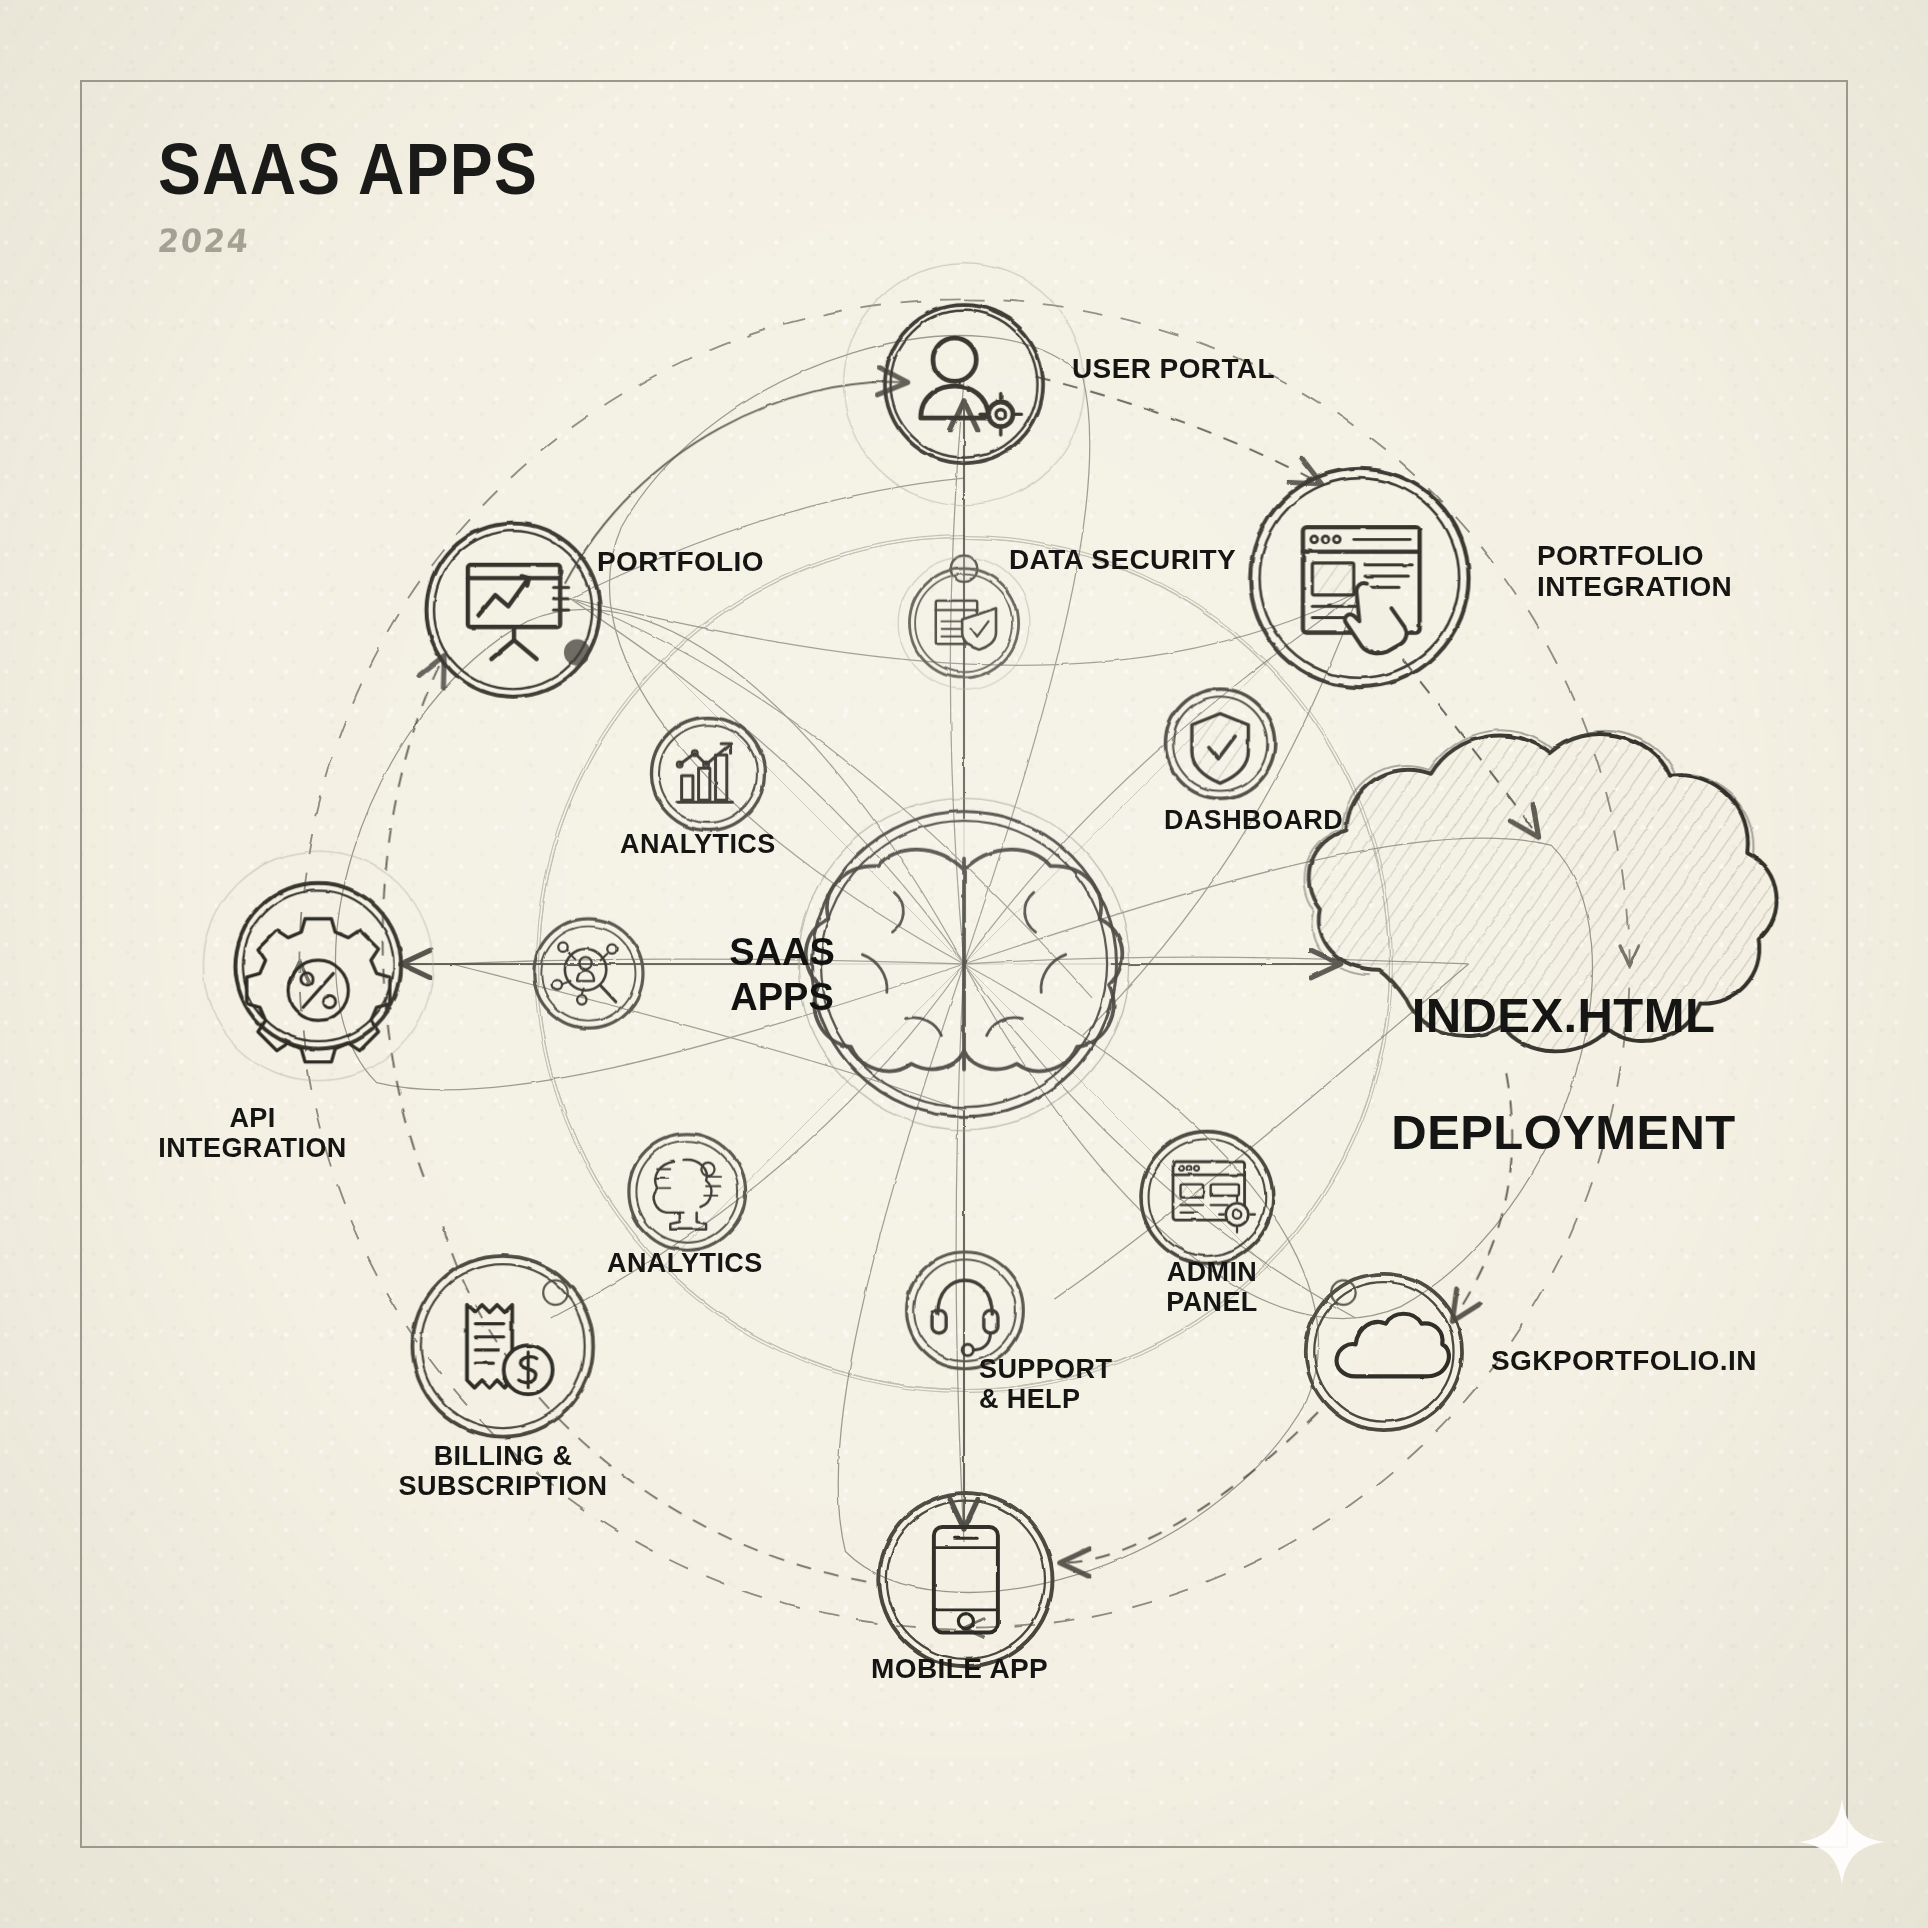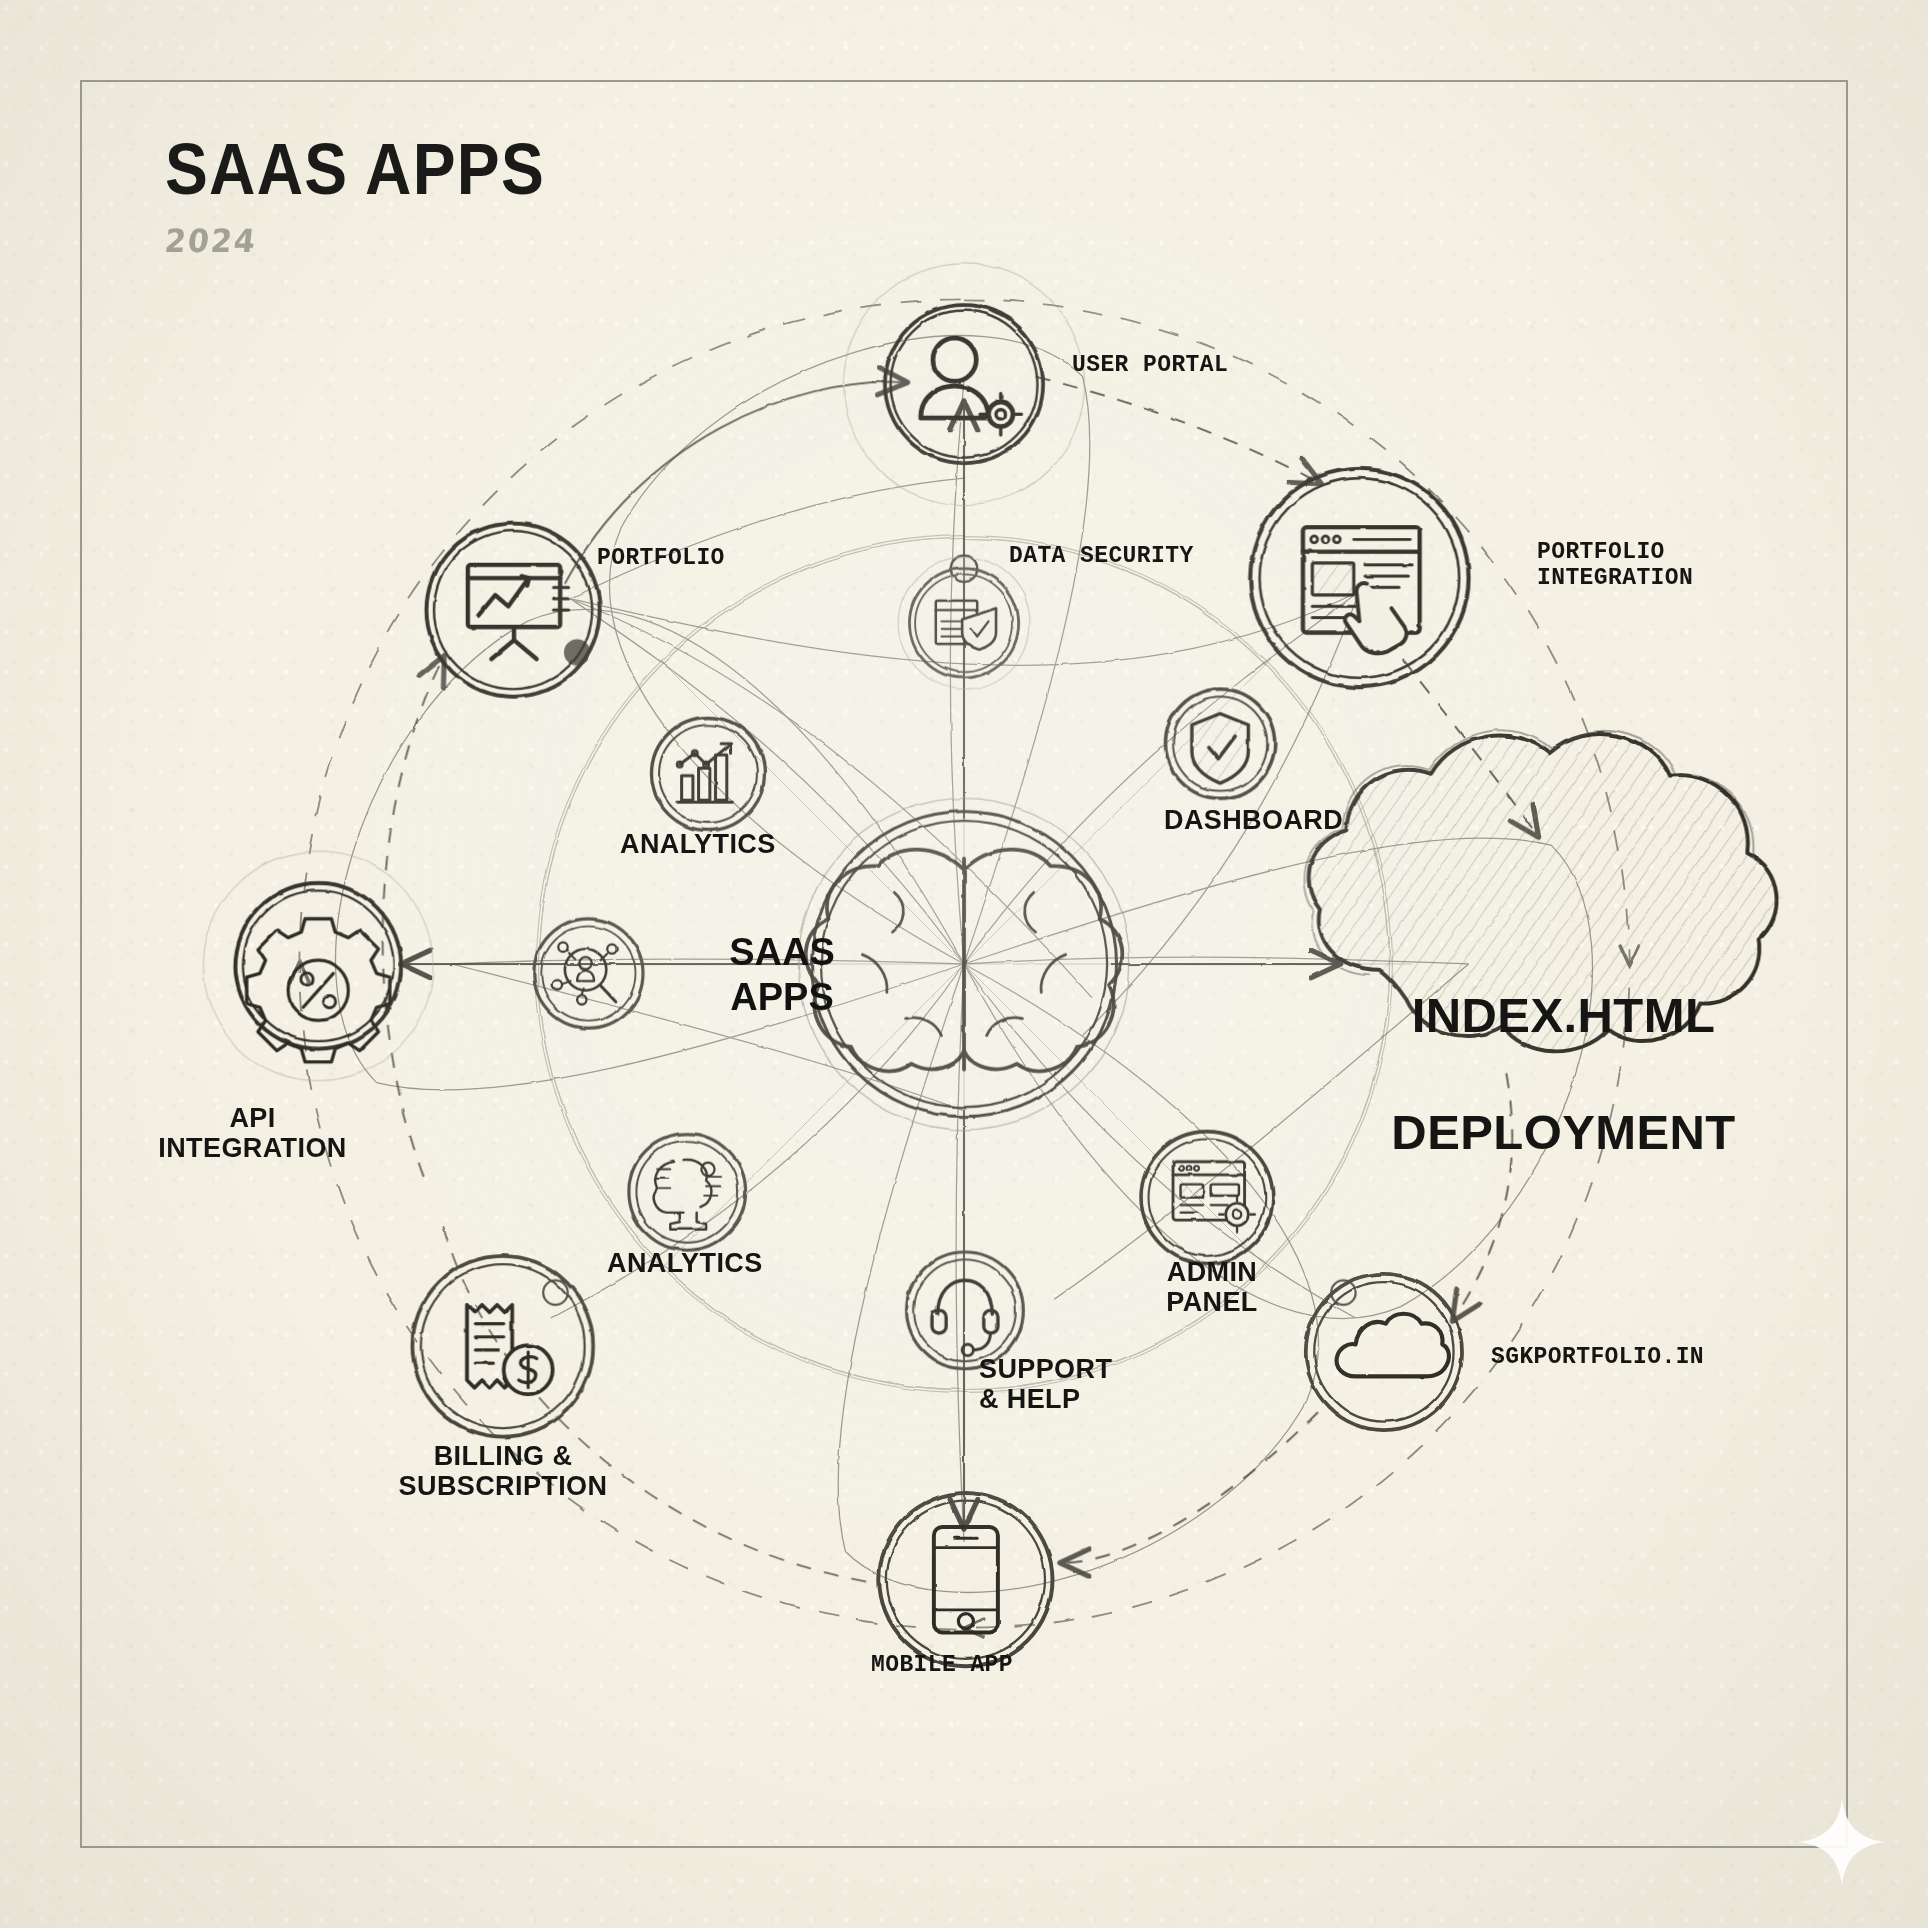--- a/index.html
+++ b/index.html
@@ -28,21 +28,21 @@
     background:radial-gradient(ellipse at 50% 45%, rgba(255,255,255,.18) 0%, rgba(0,0,0,0) 55%, rgba(120,110,85,.10) 100%);
     pointer-events:none;
   }
   #frame{
     position:absolute;
     left:80px;top:80px;right:80px;bottom:80px;
     border:2.4px solid #9a998e;
     pointer-events:none;
   }
   #title-block{
-    position:absolute;left:165px;top:132px;
+    position:absolute;left:158px;top:132px;
   }
   #title-main{
     font-size:73px;
     font-weight:700;
     letter-spacing:1.4px;
     color:#1a1a18;
     line-height:1;
     transform:scaleX(.88);
     transform-origin:left center;
     font-family:"Liberation Sans", sans-serif;
@@ -61,21 +61,21 @@
   .node-label{
     position:absolute;
     color:#151513;
     font-weight:700;
     font-family:"Liberation Sans", sans-serif;
     letter-spacing:0.4px;
     line-height:1.12;
     white-space:pre-line;
     pointer-events:none;
   }
-  .lbl-lg{font-size:23px;font-family:Liberation Mono, monospace;}
+  .lbl-lg{font-size:28px;}
   .lbl-md{font-size:27px;}
   #center-text{
     position:absolute;
     left:0;top:0;
     width:1564px;
     text-align:center;
     pointer-events:none;
   }
   #sparkle{position:absolute;right:41px;bottom:41px;width:90px;height:90px;}
 </style>

